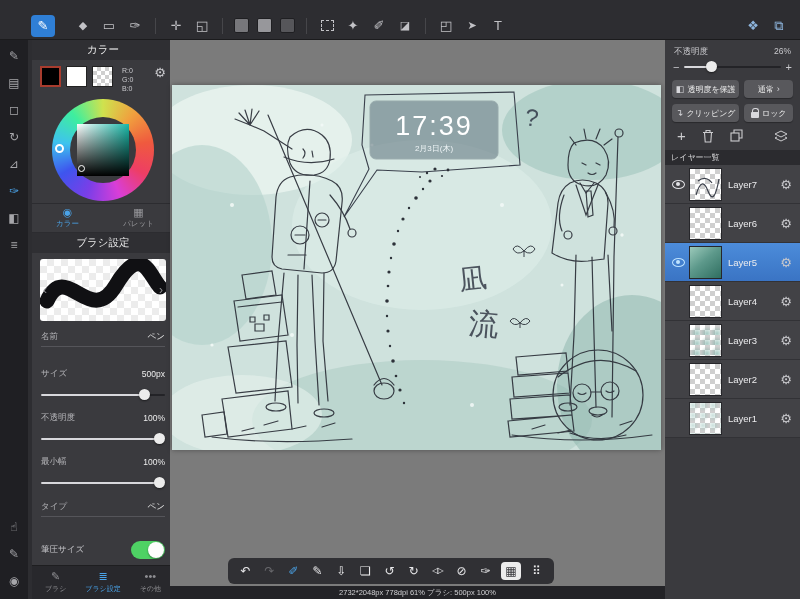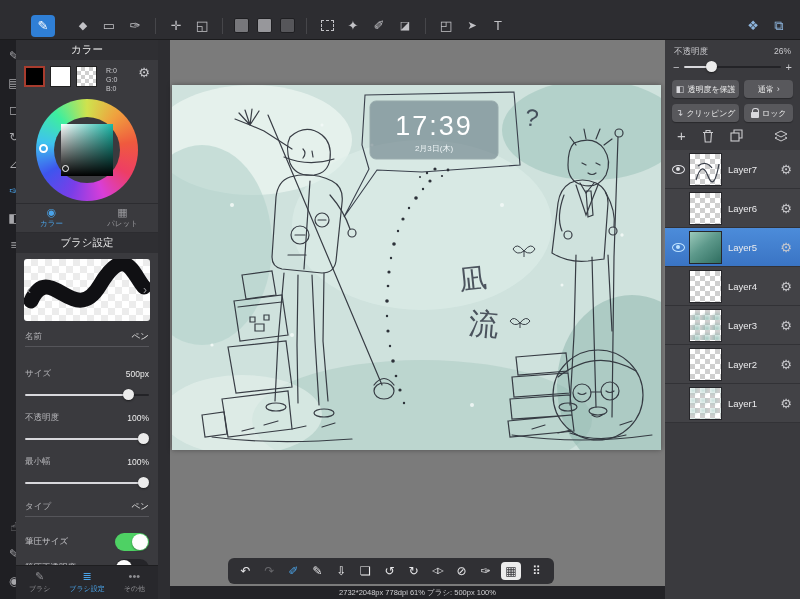--- a/index.html
+++ b/index.html
@@ -26,21 +26,21 @@
   .tool.bluish{color:#8db4dc}
 
   
   .leftstrip{position:absolute;top:40px;left:0;width:28px;bottom:0;background:#1f1f23;
     display:flex;flex-direction:column;align-items:center;padding:10px 0 12px;gap:15px}
   .stripicon{color:#a6a6aa;font-size:12px;line-height:1}
   .stripicon.blue{color:#4aa3e8}
   .strip-bottom{margin-top:auto;display:flex;flex-direction:column;align-items:center;gap:15px}
 
   
-  .leftpanel{position:absolute;top:40px;left:16px;width:142px;bottom:0;background:#3a3a3e;color:#ddd;overflow:hidden}
+  .leftpanel{position:absolute;top:40px;left:32px;width:142px;bottom:0;background:#3a3a3e;color:#ddd;overflow:hidden}
   .panelheader{height:20px;background:#2f2f33;display:flex;align-items:center;justify-content:center;
     font-size:10.5px;color:#ececec}
   .swatchrow{display:flex;align-items:flex-start;padding:6px 8px 4px}
   .cswatch{width:21px;height:21px;border:1px solid #222;margin-right:5px}
   .cswatch.selblack{background:#000;border:2px solid #a83c2e}
   .cswatch.white{background:#fff}
   .checker{background-image:conic-gradient(#cfcfcf 25%,#fff 0 50%,#cfcfcf 0 75%,#fff 0);background-size:8px 8px}
   .rgbcol{font-size:7px;line-height:9px;color:#c8c8cc;margin-left:4px}
   .gearbtn{margin-left:auto;color:#c8c8cc;font-size:13px;line-height:1}
   .wheelwrap{height:106px;display:flex;justify-content:center;align-items:center}
@@ -257,21 +257,21 @@
       <div class="slider"></div>
         <div class="sfill" style="width:97%"></div>
         <div class="sknob" style="right:0"></div>
     </div>
 
     <div class="prow">
       <span>タイプ</span>
       <span class="val">ペン</span>
     </div>
 
-    <div class="trow" style="margin-top:12px">
+    <div class="trow" style="margin-top:20px">
       <span>筆圧サイズ</span>
       <span class="toggle on">
           <span class="knob"></span>
         </span>
     </div>
     <div class="trow">
       <span>筆圧不透明度</span>
       <span class="toggle">
           <span class="knob"></span>
         </span>
@@ -493,20 +493,21 @@
       </svg>
       <svg width="13" height="13" viewBox="0 0 13 13">
         <rect x="1" y="4" width="8" height="8" fill="none" stroke="#cccccf" stroke-width="1.1"></rect>
         <path d="M4 4V1h8v8h-3" fill="none" stroke="#cccccf" stroke-width="1.1"></path>
       </svg>
       <svg class="lyr-right" width="14" height="12" viewBox="0 0 14 12">
         <path d="M1 4l6-3 6 3-6 3z M3 7l-2 1 6 3 6-3-2-1" fill="none" stroke="#cccccf" stroke-width="1"></path>
       </svg>
     </div>
 
+    <div class="listheader">レイヤー一覧</div>
 
     <div>
       <div class="lrow">
         <span class="leye">
             <span class="eye"></span>
           </span>
         <span class="lthumb">
           <svg viewBox="0 0 33 33" width="33" height="33">
               <path d="M6 26 Q12 6 18 22 T29 10 M8 12 q8 -6 14 2" fill="none" stroke="#3a3f4a" stroke-width="1.2"></path>
             </svg>

